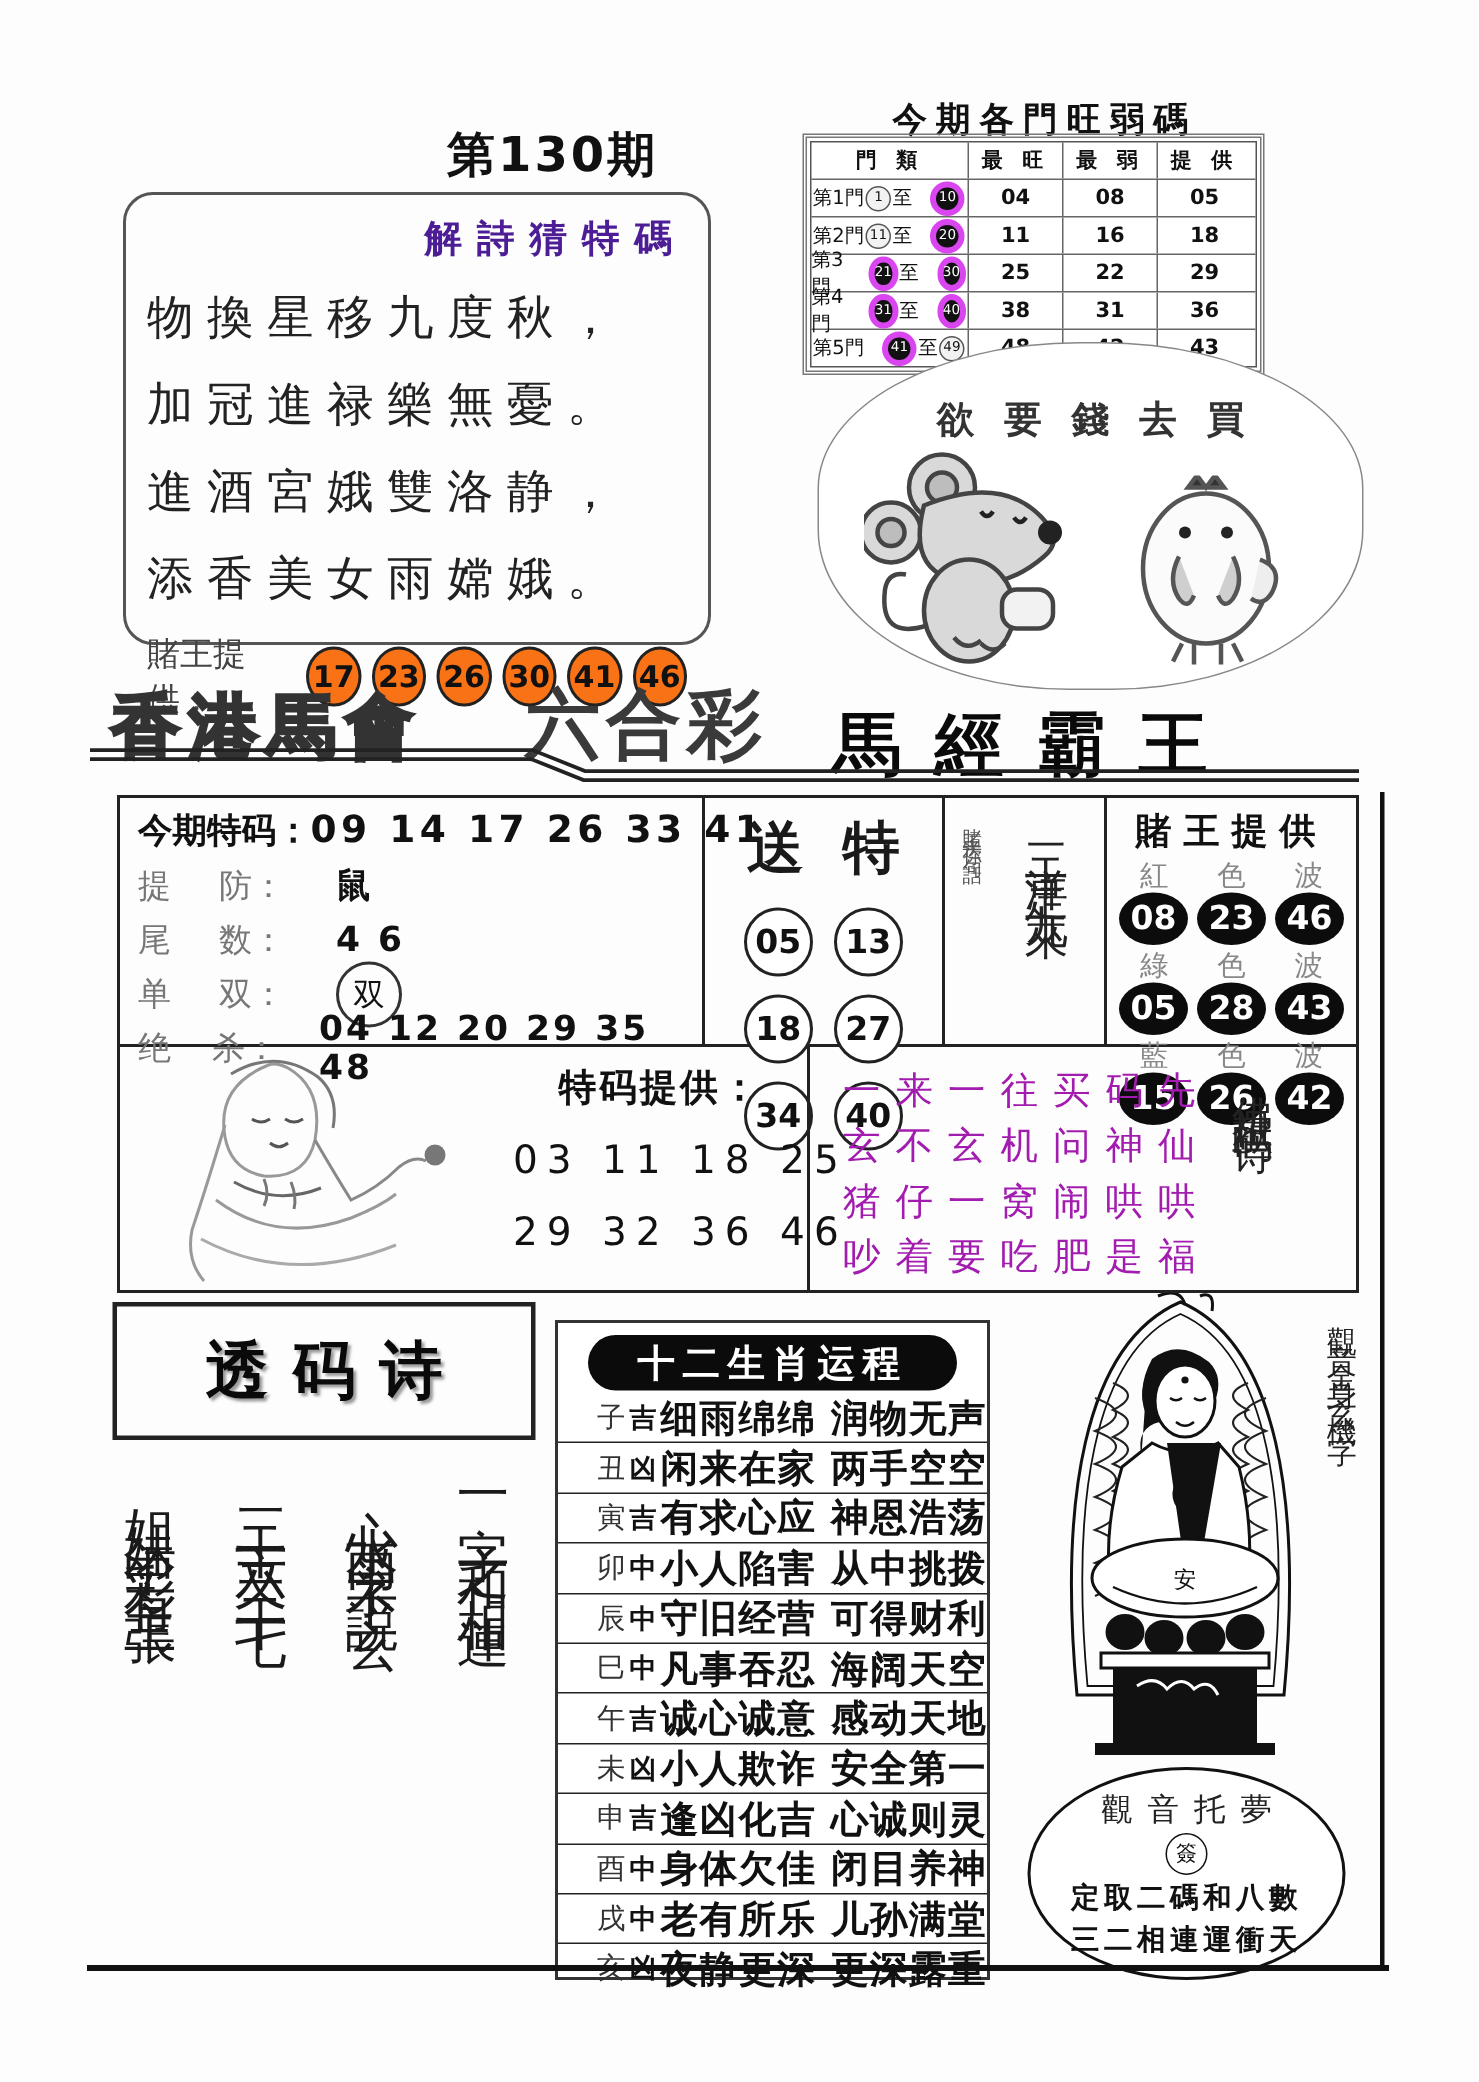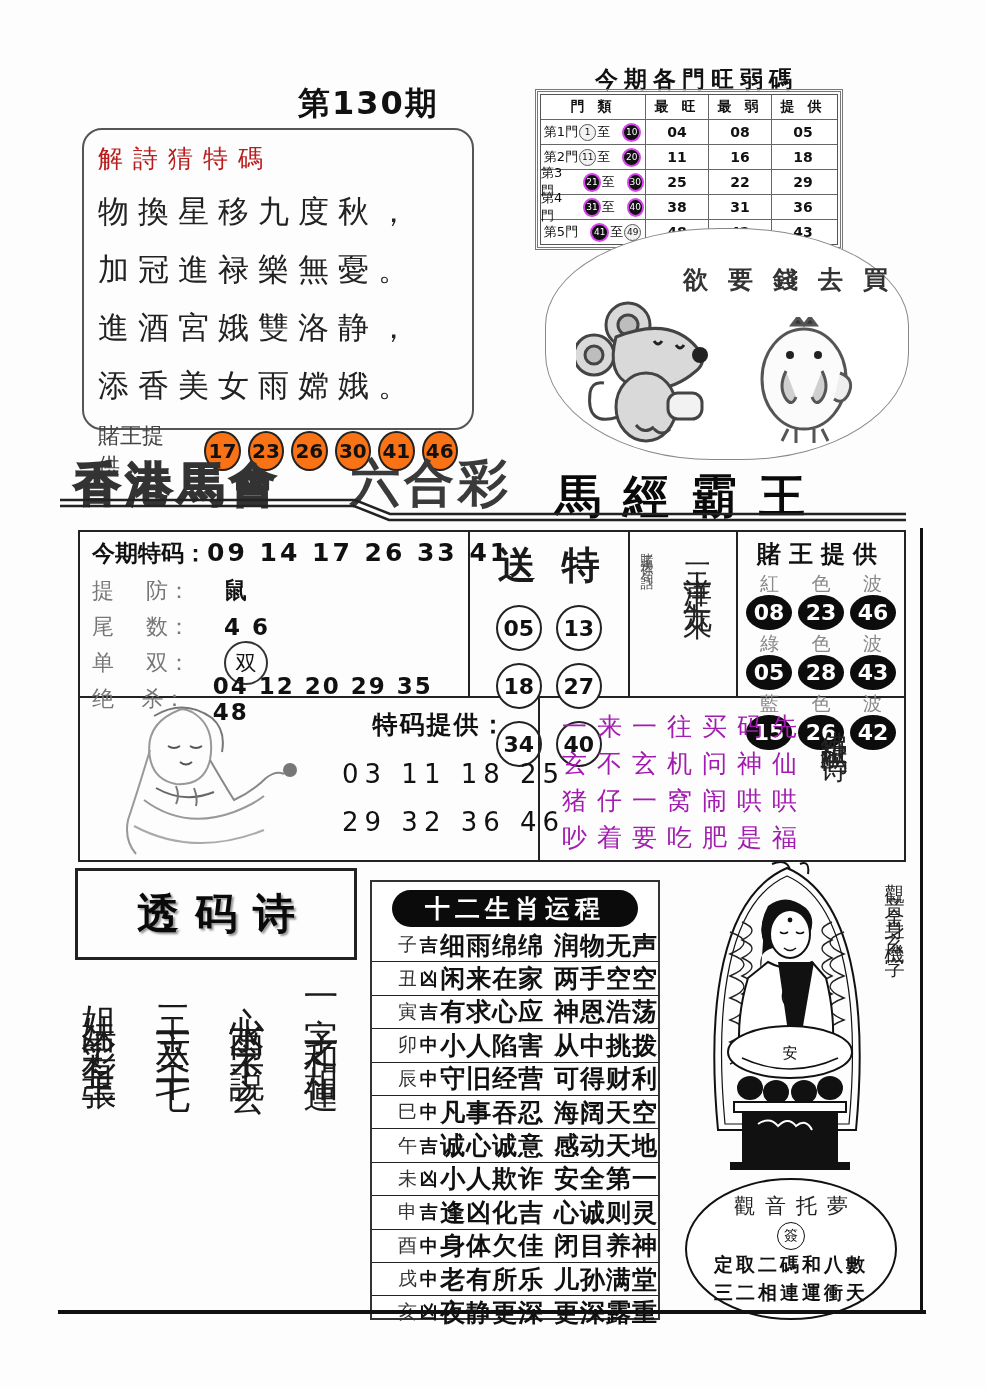--- a/index.html
+++ b/index.html
@@ -5,41 +5,41 @@
   html,body{margin:0;padding:0;background:#e8e8e8;}
   .page{position:relative;width:986px;height:1388px;background:#fdfdfd;margin:0 auto;
         font-family:"DejaVu Sans","Liberation Sans",sans-serif;color:#111;overflow:hidden;}
   .abs{position:absolute;}
   .serif{font-family:"DejaVu Serif","Liberation Serif",serif;}
 
   
   .issue{left:298px;top:82px;font-size:32px;font-weight:bold;letter-spacing:2px;}
 
   .poem-box{left:82px;top:128px;width:392px;height:302px;border:2px solid #555;border-radius:20px;padding:8px 14px;box-sizing:border-box;}
-  .poem-title{text-align:left;font-size:25px;letter-spacing:10px;font-weight:normal;color:#b91c1c;margin-top:4px;}
+  .poem-title{text-align:right;font-size:25px;letter-spacing:10px;font-weight:bold;color:#4c1d95;margin-top:4px;}
   .poem-line{font-size:31px;letter-spacing:9px;margin-top:16px;color:#222;white-space:nowrap;}
   .poem-prov{display:flex;align-items:center;gap:7px;margin-top:14px;}
   .poem-prov .lbl{font-size:22px;color:#444;}
   .num-circle{display:inline-flex;align-items:center;justify-content:center;width:36px;height:36px;border:2px solid #222;border-radius:50%;font-size:20px;font-weight:bold;background:#f97316;}
 
   .st-title{left:595px;top:64px;font-size:23px;font-weight:bold;letter-spacing:6px;}
   .st-table{left:540px;top:94px;width:296px;border:1px solid #555;outline:3px double #777;outline-offset:2px;background:#fff;border-collapse:collapse;}
   .st-table .row{display:flex;border-top:1px solid #666;}
   .st-table .row:first-child{border-top:none;}
   .st-table .cell{border-left:1px solid #666;display:flex;align-items:center;justify-content:center;height:24px;font-size:14px;}
   .st-table .cell:first-child{border-left:none;width:104px;}
   .st-table .cell.n{width:62px;font-weight:bold;}
   .st-head{font-size:15px;font-weight:bold;letter-spacing:4px;}
   .mini-c{display:inline-flex;align-items:center;justify-content:center;width:15px;height:15px;border-radius:50%;font-size:9px;margin:0 1px;}
   .c-light{border:1px solid #555;background:#f2f2f2;color:#111;}
-  .c-dark{background:#111;color:#fff;border:2px solid #d946ef;margin-left:12px;}
+  .c-dark{background:#111;color:#fff;border:4px solid #d946ef;margin-left:12px;}
   .gate-lbl{font-size:13px;}
 
   .oval{left:545px;top:228px;width:362px;height:230px;border:1.5px solid #888;border-radius:48% 48% 46% 46% / 42% 42% 46% 46%;background:#fff;}
-  .oval-caption{position:absolute;left:0;right:0;top:34px;text-align:right;font-size:25px;font-weight:bold;letter-spacing:20px;color:#333;text-indent:20px;}
+  .oval-caption{position:absolute;left:0;right:0;top:34px;text-align:center;font-size:25px;font-weight:bold;letter-spacing:20px;color:#333;text-indent:20px;}
 
   
   .banner{left:60px;top:448px;width:866px;height:80px;}
   .b1{position:absolute;left:14px;top:6px;font-size:46px;font-weight:bold;letter-spacing:6px;color:#fff;-webkit-text-stroke:2.2px #333;text-shadow:0 0 1px #333;}
   .b2{position:absolute;left:290px;top:2px;font-size:50px;font-weight:bold;letter-spacing:4px;color:#3a3a3a;}
   .b3{position:absolute;left:495px;top:18px;font-size:46px;font-weight:900;letter-spacing:22px;color:#0a0a0a;}
 
   
   .midline-right{left:920px;top:528px;width:3px;height:786px;background:#111;}
   .mid1{left:78px;top:530px;width:828px;height:168px;border:2px solid #222;box-sizing:border-box;display:flex;}

